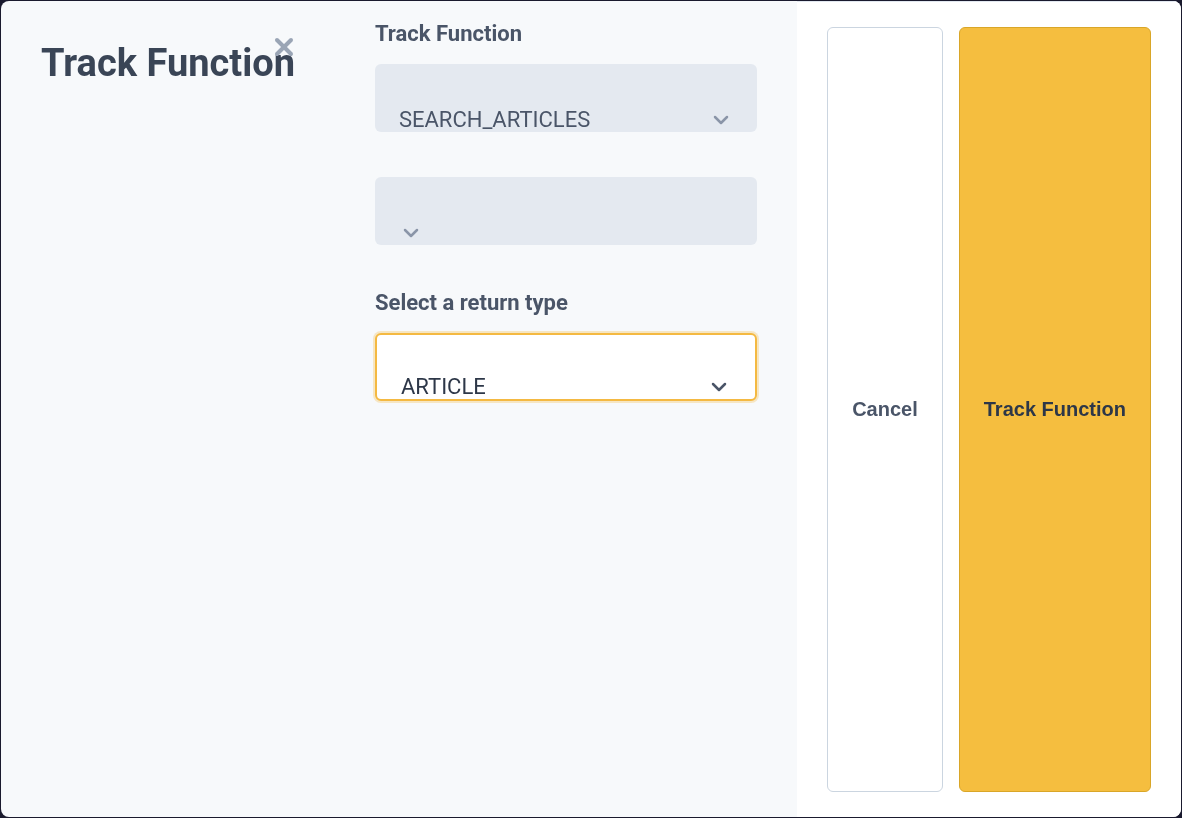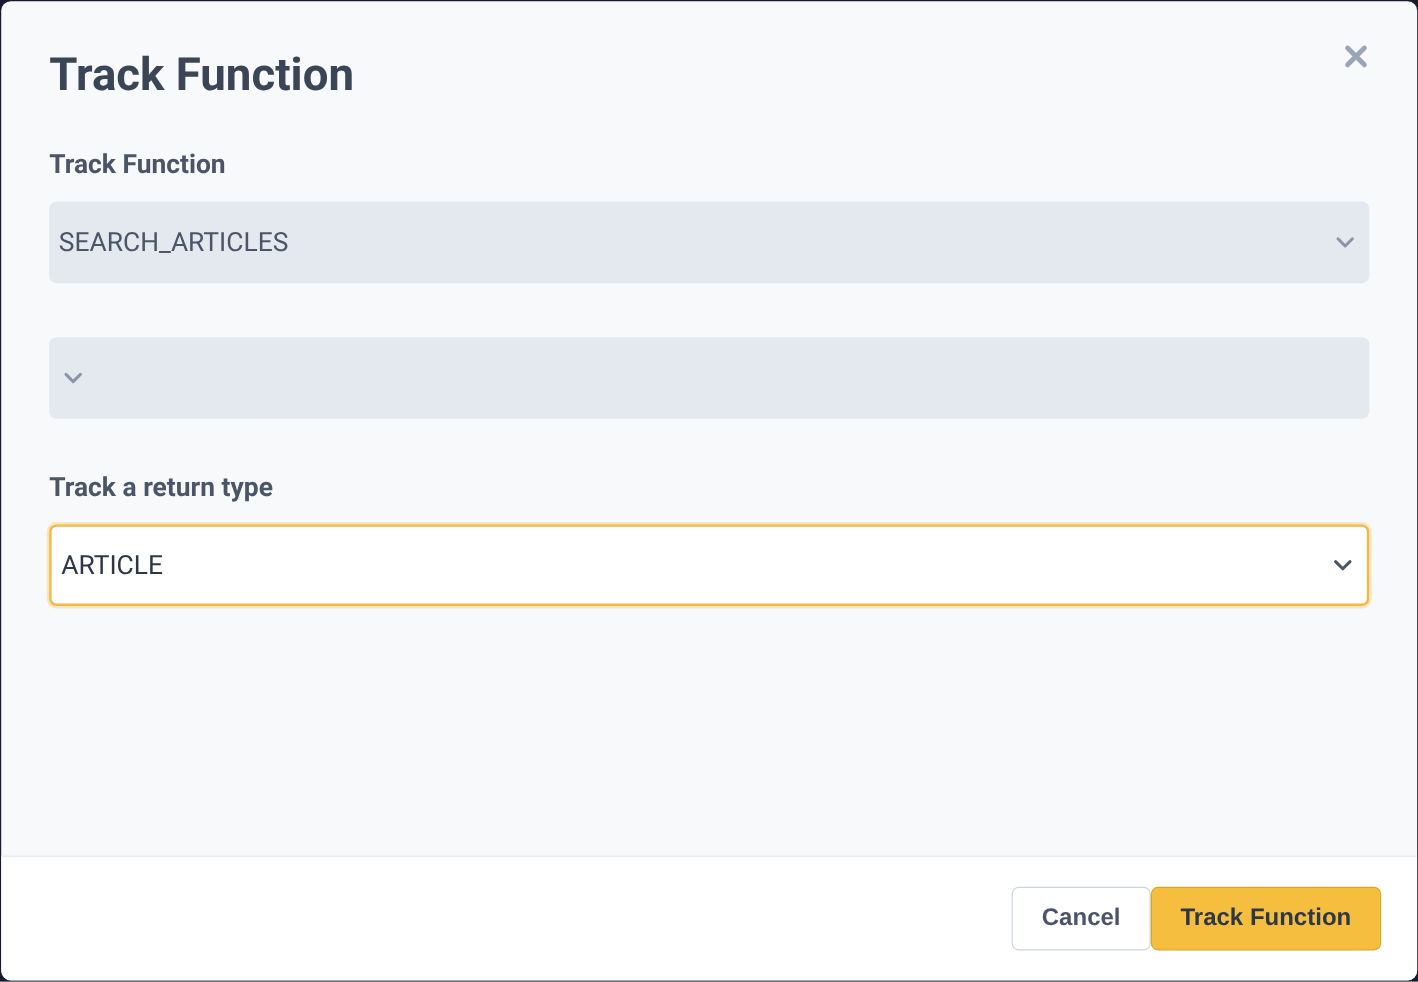--- a/index.html
+++ b/index.html
@@ -16,21 +16,20 @@
       overflow: hidden;
     }
     
     .modal {
       background: #f7f9fb;
       border-radius: 8px;
       width: 1180px;
       height: 816px;
       margin: 1px;
       display: flex;
-      flex-direction: column;
       overflow: hidden;
     }
     
     .modal-header {
       padding: 40px 40px 20px 40px;
       position: relative;
     }
     
     .modal-title {
       font-size: 38px;
@@ -75,22 +74,22 @@
       color: #4a5568;
     }
     
     .select-field {
       position: relative;
       background: #e4e9f0;
       border: none;
       border-radius: 6px;
       height: 68px;
       display: flex;
-      align-items: center;
-      padding: 0 8px;
+      align-items: flex-end;
+      padding: 0 24px;
       cursor: pointer;
     }
     
     .select-field.active {
       background: #ffffff;
       border: 2px solid #f4b942;
       box-shadow: 0 0 0 2px rgba(244, 185, 66, 0.3);
       gap: 29px;
     }
     
@@ -111,20 +110,21 @@
       align-items: center;
       justify-content: center;
     }
     
     .modal-footer {
       background: #ffffff;
       border-top: 1px solid #e2e8f0;
       padding: 25px 30px;
       display: flex;
       justify-content: flex-end;
+      gap: 16px;
     }
     
     .btn {
       padding: 14px 24px;
       border-radius: 6px;
       font-size: 20px;
       font-weight: 700;
       cursor: pointer;
       border: none;
     }
@@ -174,21 +174,21 @@
       <div class="select-field">
         <span class="chevron-icon">
           <svg viewBox="0 0 24 24" fill="none" stroke="#8a95a8" stroke-width="2.5" stroke-linecap="round" stroke-linejoin="round">
             <polyline points="6 9 12 15 18 9"></polyline>
           </svg>
         </span>
       </div>
     </div>
 
     <div class="form-group">
-      <label class="form-label">Track a return type</label>
+      <label class="form-label">Select a return type</label>
       <div class="select-field active">
         <span class="select-value">ARTICLE</span>
         <span class="chevron-icon">
           <svg viewBox="0 0 24 24" fill="none" stroke="#4a5568" stroke-width="2.5" stroke-linecap="round" stroke-linejoin="round">
             <polyline points="6 9 12 15 18 9"></polyline>
           </svg>
         </span>
       </div>
     </div>
 

